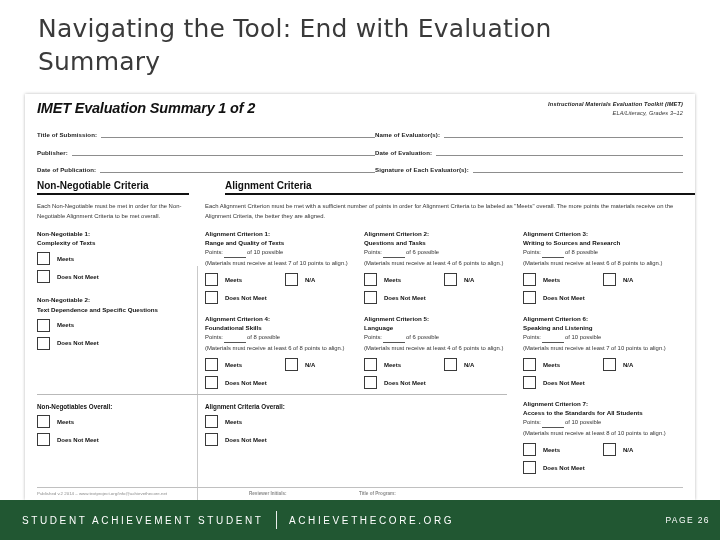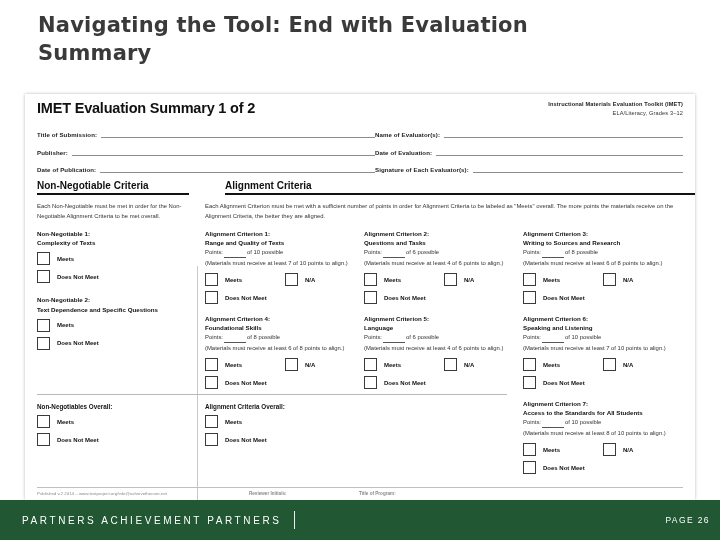--- a/index.html
+++ b/index.html
@@ -5,35 +5,35 @@
   html,body{margin:0;padding:0;}
   body{
     width:720px;height:540px;background:#ffffff;
     font-family:"Liberation Sans", sans-serif;
     overflow:hidden;position:relative;
   }
 
   
   .slide-title{
     position:absolute;left:38px;top:12px;width:600px;
-    font-size:21px;line-height:1.32;color:#3a3a3a;
+    font-size:25px;line-height:1.32;color:#3a3a3a;
     font-family:"DejaVu Sans", sans-serif;
-    letter-spacing:0.2px;font-weight:700;
+    letter-spacing:0.2px;font-weight:400;
   }
 
   
   .doc{
     position:absolute;left:25px;top:94px;width:670px;height:406px;
     background:#ffffff;
     box-shadow:0 0 3px rgba(0,0,0,0.28);
     overflow:hidden;
   }
 
   
-  .doc-head{position:relative;height:30px;}
+  .doc-head{position:relative;height:30px;font-style:italic;}
   .doc-title{
     position:absolute;left:12px;top:6px;
     font-size:14.5px;font-weight:bold;color:#111;
     font-family:"Liberation Sans", sans-serif;letter-spacing:-0.2px;
   }
   .toolkit{
     position:absolute;right:12px;top:6px;text-align:right;
     font-size:5.6px;font-weight:bold;color:#222;line-height:1.55;
     letter-spacing:0.15px;
   }
@@ -405,17 +405,18 @@
   <div class="doc-foot">
     <div class="f1">Published v.2 2014 – www.textproject.org/info@achievethecore.net</div>
     <div class="f2">Reviewer Initials:</div>
     <div class="f3">Title of Program:</div>
   </div>
 
 </div>
 
 <div class="bottom-bar">
   <div class="brand">
-    <span>PARTNERS ACHIEVEMENT PARTNERS</span>
+    <span>STUDENT ACHIEVEMENT STUDENT</span>
     <span class="sep"></span>
+    <span>ACHIEVETHECORE.ORG</span>
   </div>
   <div class="page-num">PAGE 26</div>
 </div>
 
 </body></html>

